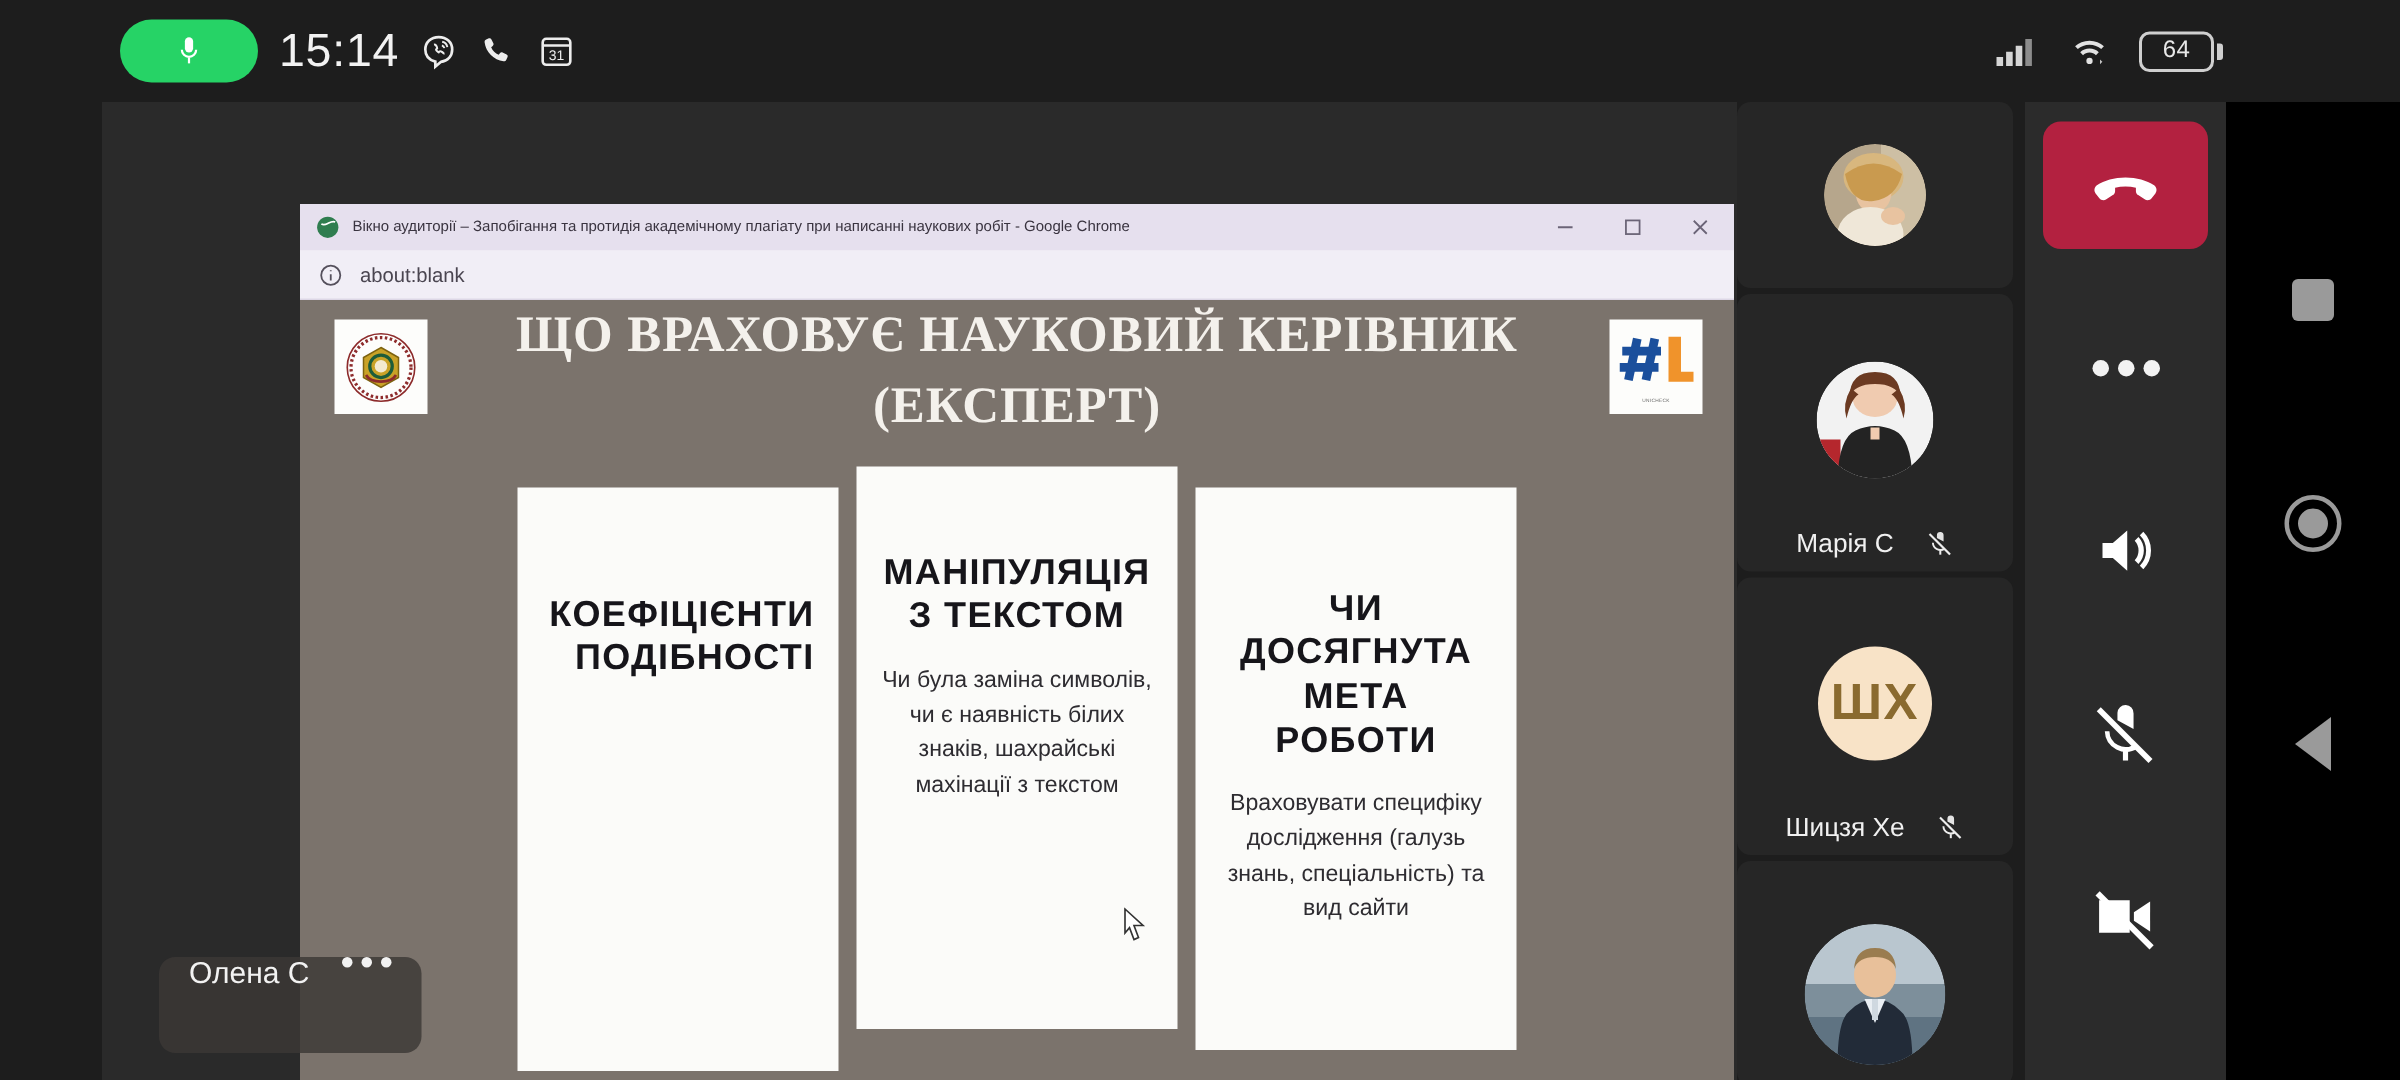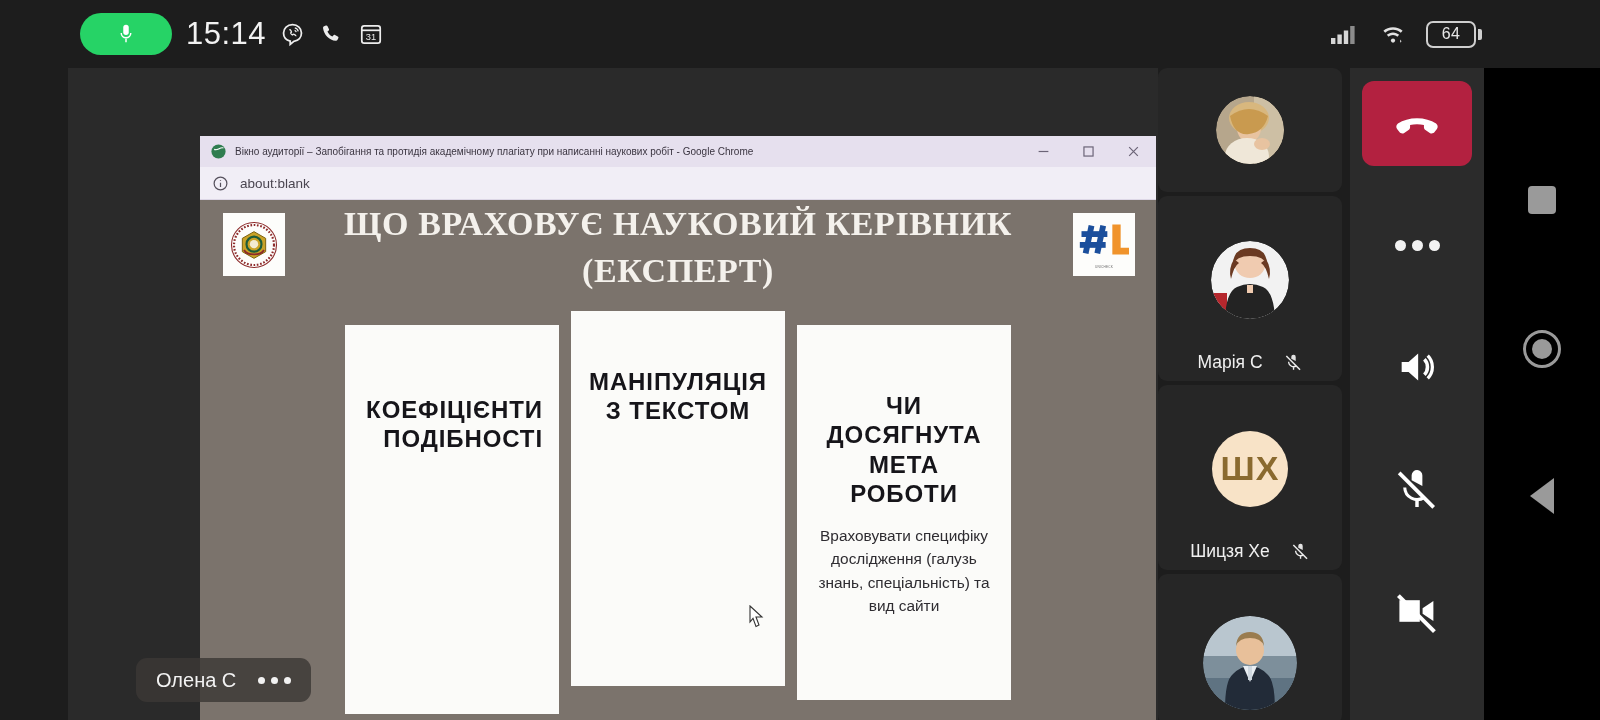--- a/index.html
+++ b/index.html
@@ -97,22 +97,22 @@
   .off-2 { margin-top: 0px; }
   .off-3 { margin-top: 14px; align-items: flex-end; }
 
   
   .cursor { position: absolute; left: 548px; top: 405px; pointer-events: none; }
 
   
   .presenter-chip {
     position: absolute; left: 38px; bottom: 18px;
     background: rgba(60,56,54,.82); border-radius: 11px;
-    height: 44px; min-width: 170px; display: flex; align-items: center;
-    padding: 0 20px; gap: 22px; z-index: 30; margin-left: 30px;
+    height: 64px; min-width: 170px; display: flex; align-items: flex-start;
+    padding: 0 20px; gap: 22px; z-index: 30;
   }
   .presenter-name { color: #f2f2f2; font-size: 20px; }
   .dots3 { display: flex; gap: 6px; align-items: center; }
   .dot { width: 7px; height: 7px; border-radius: 50%; background: #f2f2f2; }
 
   
   .rail { position: absolute; left: 1158px; top: 68px; width: 184px; height: 652px; background: #1d1d1d; }
   .tile {
     width: 184px; background: #262626; border-radius: 9px; position: relative;
     display: flex; align-items: center; justify-content: center; margin-bottom: 4px;
@@ -294,20 +294,21 @@
         <div class="slide-title">ЩО ВРАХОВУЄ НАУКОВИЙ КЕРІВНИК (ЕКСПЕРТ)</div>
 
         <div class="cards">
 
           <div class="card off-0" style="height:389px;">
             <div class="card-title" style="margin-top:52px;text-align:right;">КОЕФІЦІЄНТИ ПОДІБНОСТІ</div>
           </div>
 
           <div class="card off-1" style="height:375px;">
             <div class="card-title" style="margin-top:38px;">МАНІПУЛЯЦІЯ З ТЕКСТОМ</div>
+            <div class="card-body">Чи була заміна символів, чи є наявність білих знаків, шахрайські махінації з текстом</div>
           </div>
 
 
           <div class="card off-3" style="height:375px;">
             <div class="card-title" style="margin-top:48px;">ЧИ ДОСЯГНУТА МЕТА РОБОТИ</div>
             <div class="card-body">Враховувати специфіку дослідження (галузь знань, спеціальність) та вид сайти</div>
           </div>
 
         </div>
 

